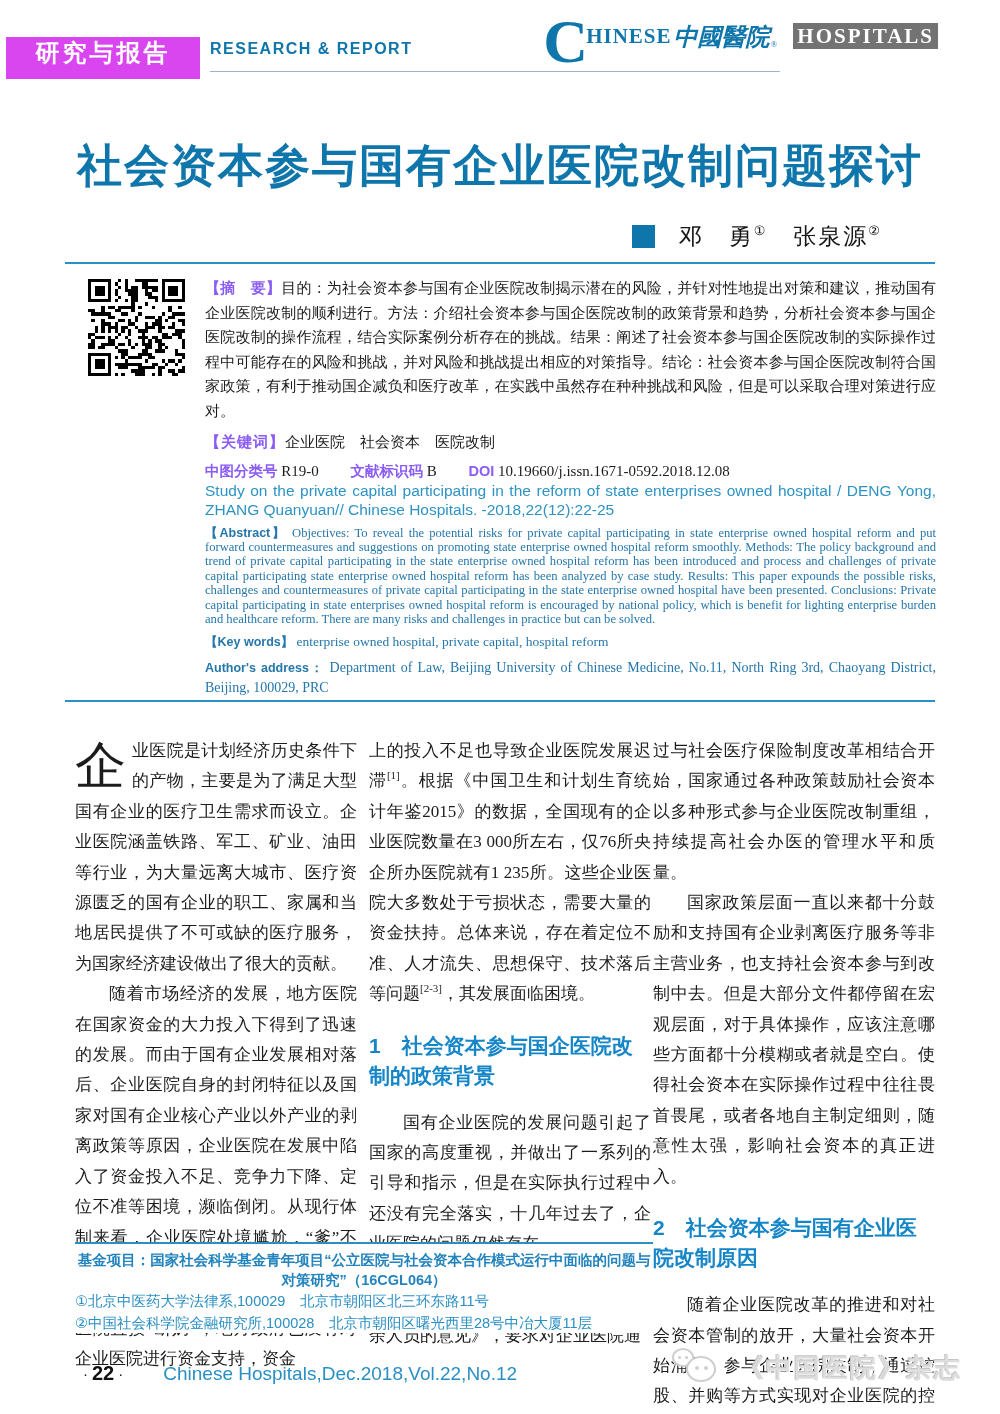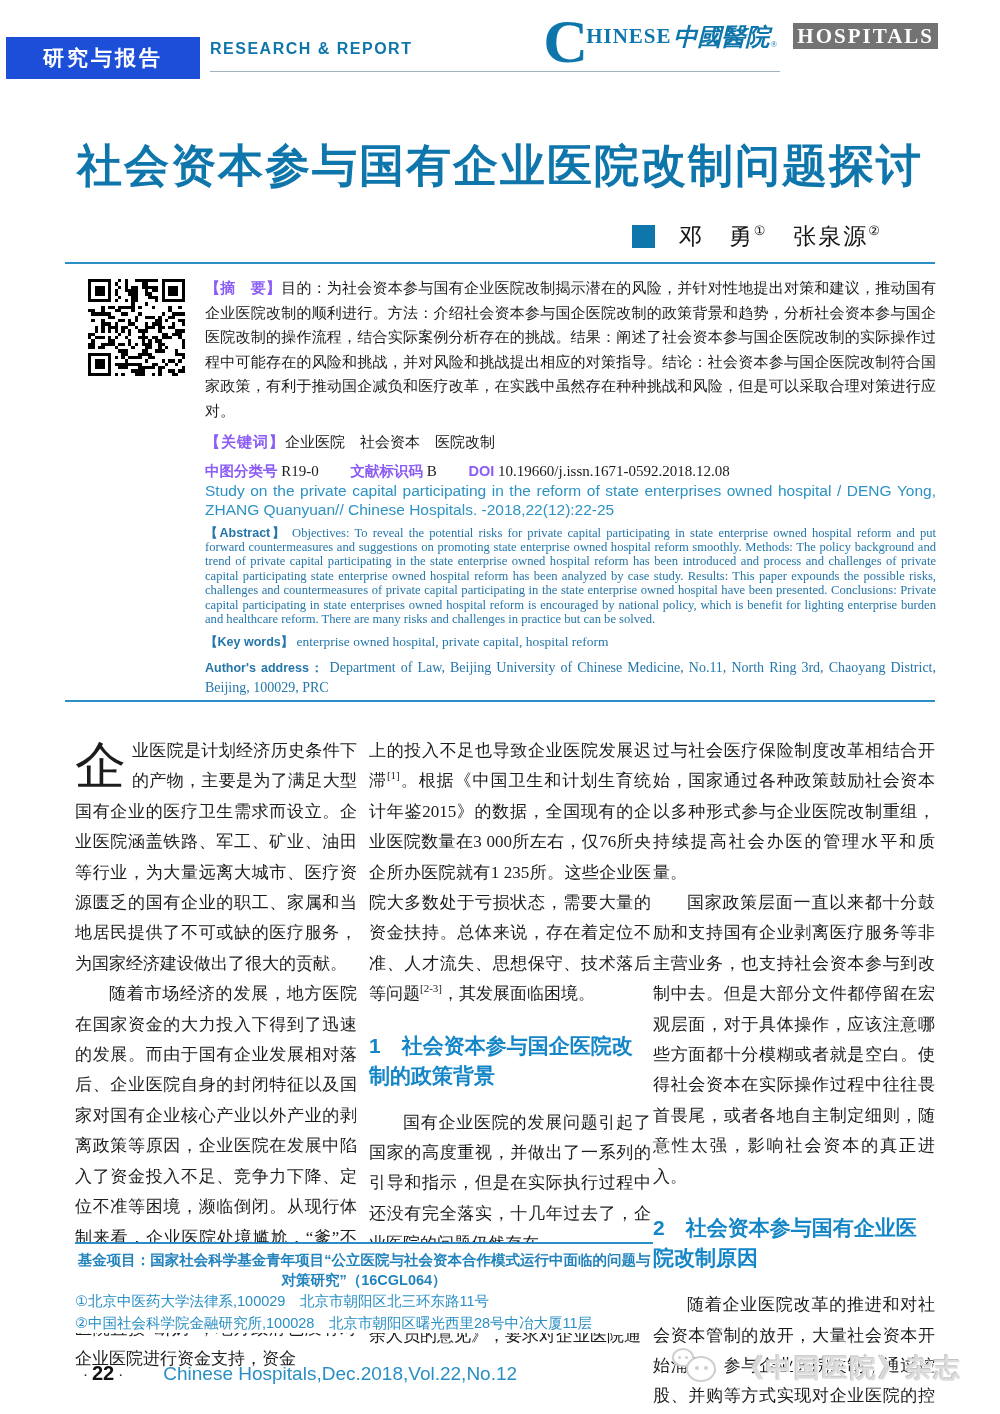--- a/index.html
+++ b/index.html
@@ -5,23 +5,23 @@
   * { margin:0; padding:0; box-sizing:border-box; }
   html,body { background:#ffffff; }
   .page {
     position:relative; width:1000px; height:1414px; margin:0 auto;
     background:#ffffff; overflow:hidden;
     font-family:"Liberation Serif","DejaVu Serif",serif; color:#1d1d1d;
   }
   
   .tag-box {
     position:absolute; left:6px; top:37px; width:194px; height:42px;
-    background:#1d4ed8; color:#fff; display:flex; align-items:center; justify-content:center;
+    background:#d946ef; color:#fff; display:flex; align-items:flex-start; justify-content:center;
     font-family:"Liberation Sans","DejaVu Sans",sans-serif;
-    font-size:21px; font-weight:bold; letter-spacing:3px;
+    font-size:24px; font-weight:bold; letter-spacing:3px;
   }
   .tag-en {
     position:absolute; left:210px; top:40px;
     font-family:"Liberation Sans","DejaVu Sans",sans-serif;
     font-size:16px; font-weight:bold; letter-spacing:1.5px; color:#0f76ac;
   }
   .tag-underline { position:absolute; left:210px; top:71px; width:570px; height:1px; background:#9fb4bf; }
   .logo { position:absolute; right:62px; top:12px; display:flex; align-items:flex-start; }
   .logo-c { font-family:"Liberation Serif",serif; font-size:62px; line-height:58px; font-weight:bold; color:#0f76ac; }
   .logo-right { display:flex; flex-direction:row; margin-left:-2px; margin-top:10px;gap:9px; }

